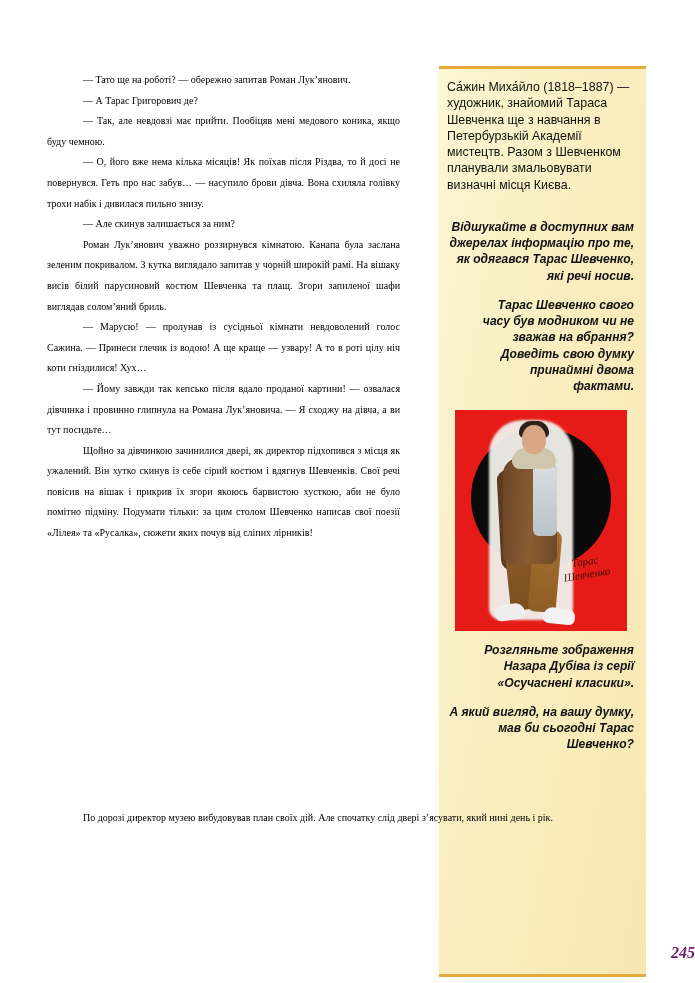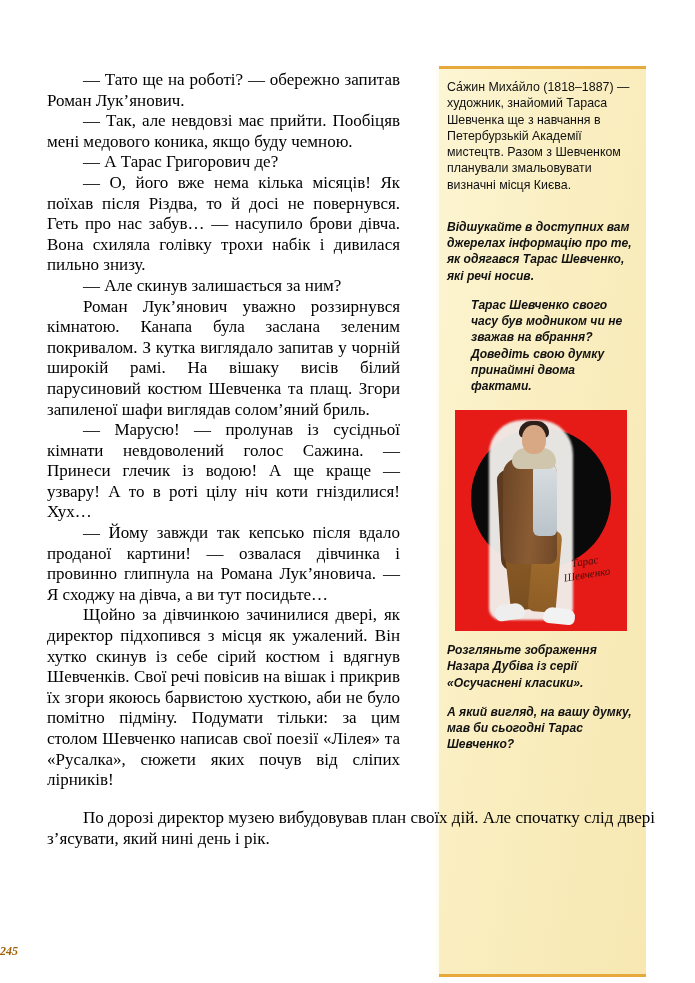--- a/index.html
+++ b/index.html
@@ -14,21 +14,21 @@
     background: #ffffff;
     overflow: hidden;
     font-family: "Liberation Serif", serif;
   }
 
   
   .body-text {
     position: absolute;
     color: #000000;
     font-family: "Liberation Serif", serif;
-    font-size: 17px;
+    font-size: 10px;
     line-height: 20.6px;
     text-align: justify;
     text-justify: inter-word;
     hyphens: manual;
   }
   .col-narrow {
     left: 47px;
     top: 70px;
     width: 353px;
   }
@@ -72,20 +72,21 @@
     margin: 0 0 26px 0;
   }
   .panel-q {
     font-family: "Liberation Sans", sans-serif;
     font-style: italic;
     font-weight: bold;
     font-size: 12.1px;
     line-height: 16.2px;
     color: #111111;
     margin: 0 0 13px 0;
+    text-align: right;
   }
   .panel-q.tight {
     margin-bottom: 16px;
     margin-left: 24px;
   }
 
   
   .illus-wrap {
     margin: 2px 0 11px 8px;
     width: 172px;
@@ -238,37 +239,37 @@
     text-align: center;
     opacity: .88;
   }
 
   
   .page-number {
     position: absolute;
     left: 0;
     right: 0;
     top: 944px;
-    text-align: left;
+    text-align: right;
     font-family: "Liberation Serif", serif;
     font-style: italic;
     font-weight: bold;
-    font-size: 12px;
-    color: #a16207;
+    font-size: 16px;
+    color: #701a75;
   }
 </style>
 </head>
 <body>
 
 <div class="page">
 
   <div class="body-text col-narrow">
     <p>— Тато ще на роботі? — обережно запитав Роман Лук’янович.</p>
+    <p>— А Тарас Григорович де?</p>
     <p>— Так, але невдовзі має прийти. Пообіцяв мені медового коника, якщо буду чемною.</p>
-    <p>— А Тарас Григорович де?</p>
     <p>— О, його вже нема кілька місяців! Як поїхав після Різдва, то й досі не повернувся. Геть про нас забув… — насупило брови дівча. Вона схиляла голівку трохи набік і дивилася пильно знизу.</p>
     <p>— Але скинув залишається за ним?</p>
     <p>Роман Лук’янович уважно роззирнувся кімнатою. Канапа була заслана зеленим покривалом. З кутка виглядало запитав у чорній широкій рамі. На вішаку висів білий парусиновий костюм Шевченка та плащ. Згори запиленої шафи виглядав солом’яний бриль.</p>
     <p>— Марусю! — пролунав із сусідньої кімнати невдоволений голос Сажина. — Принеси глечик із водою! А ще краще — узвару! А то в роті цілу ніч коти гніздилися! Хух…</p>
     <p>— Йому завжди так кепсько після вдало проданої картини! — озвалася дівчинка і провинно глипнула на Романа Лук’яновича. — Я сходжу на дівча, а ви тут посидьте…</p>
     <p>Щойно за дівчинкою зачинилися двері, як директор підхопився з місця як ужалений. Він хутко скинув із себе сірий костюм і вдягнув Шевченків. Свої речі повісив на вішак і прикрив їх згори якоюсь барвистою хусткою, аби не було помітно підміну. Подумати тільки: за цим столом Шевченко написав свої поезії «Лілея» та «Русалка», сюжети яких почув від сліпих лірників!</p>
   </div>
 
   <aside class="side-panel">
 

